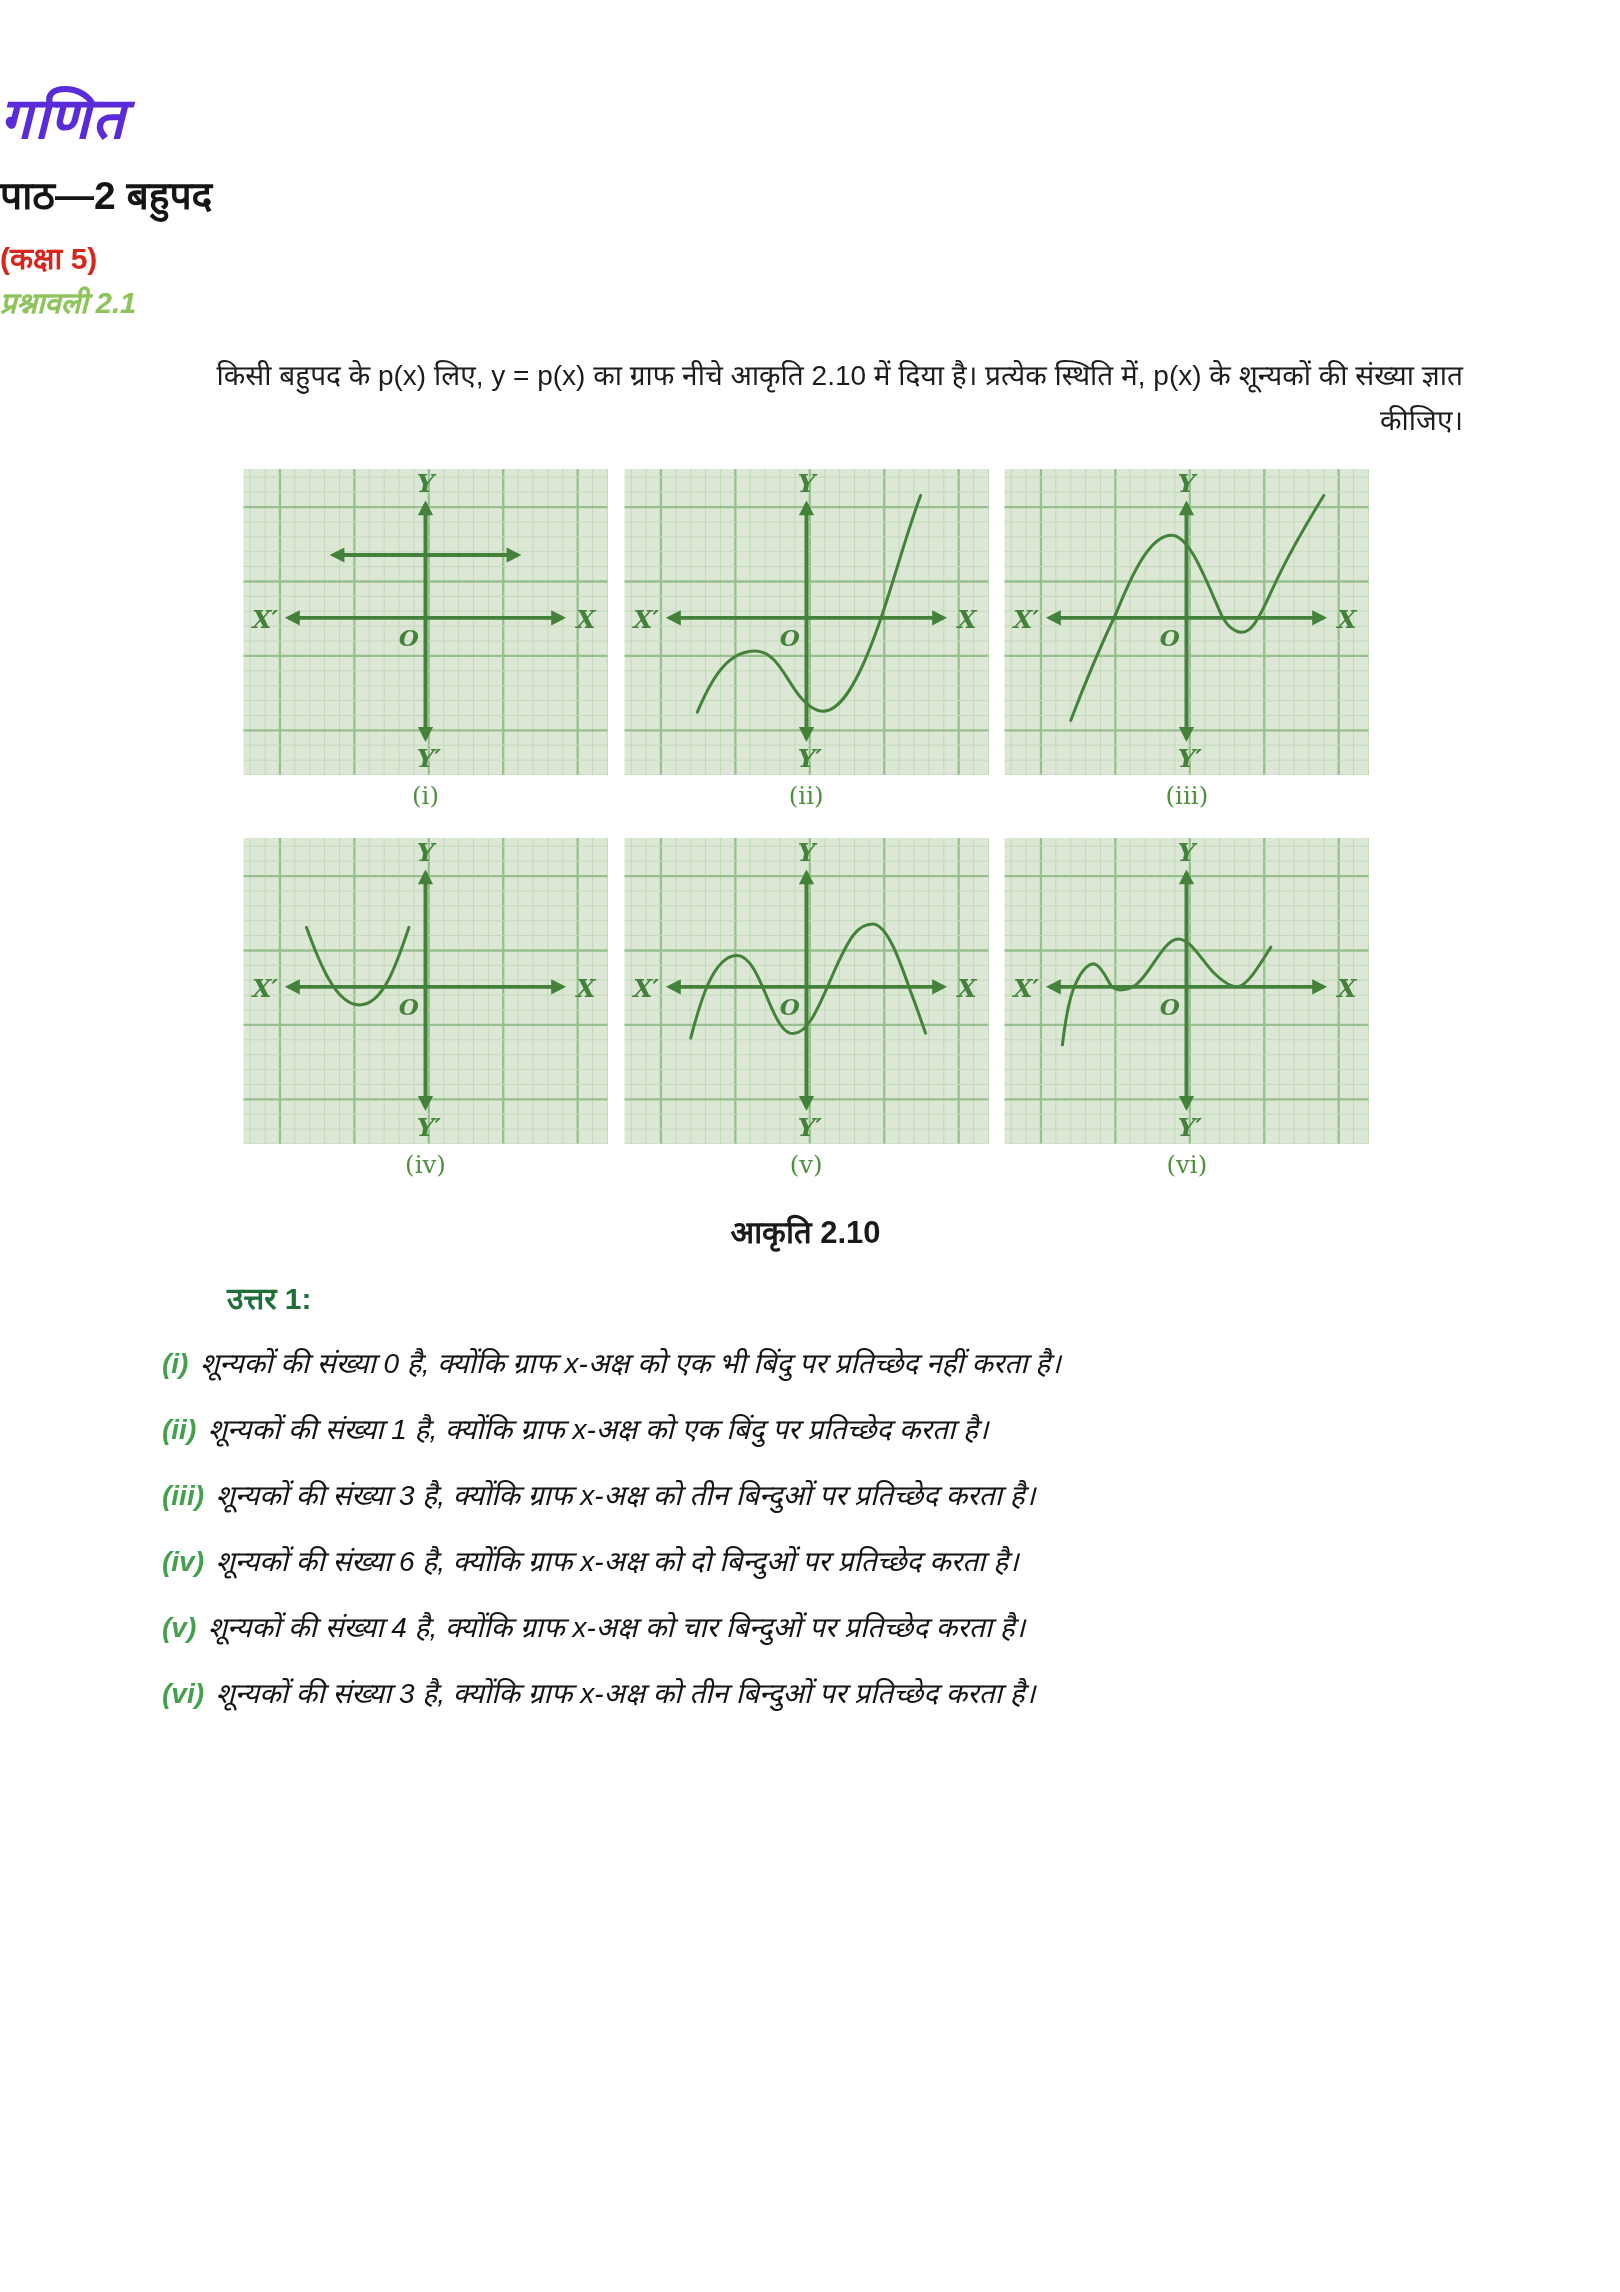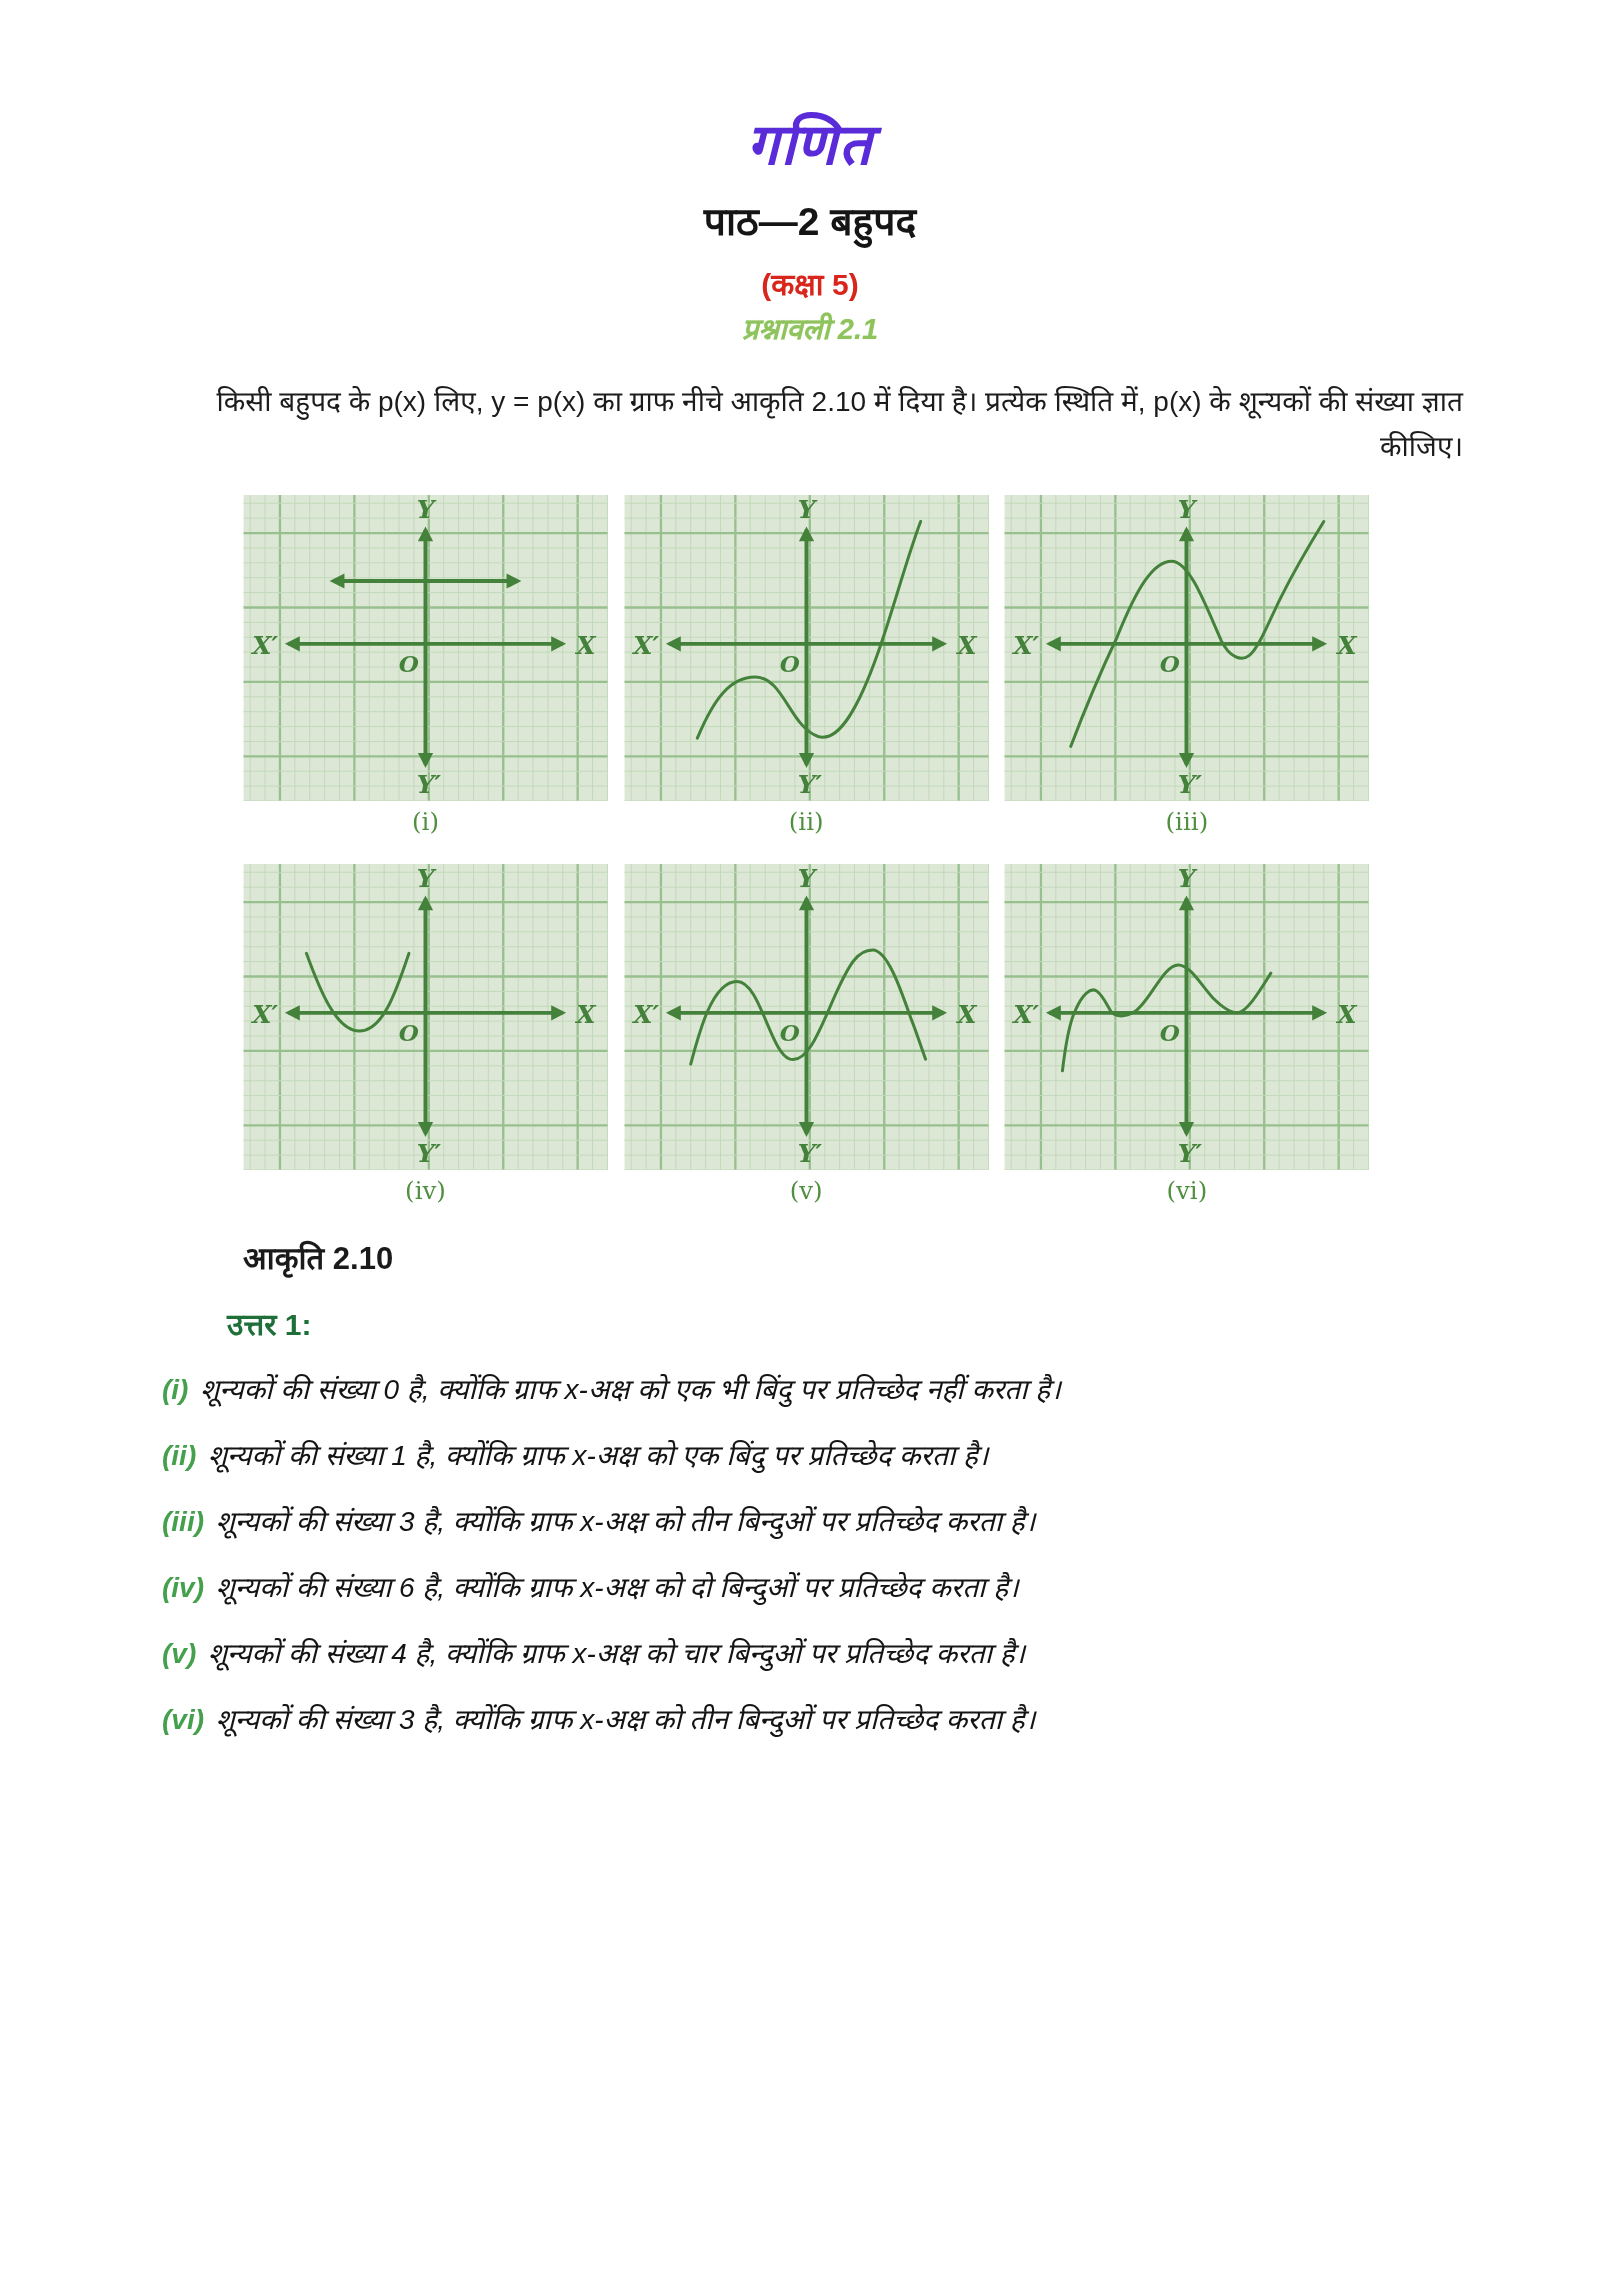--- a/index.html
+++ b/index.html
@@ -1,20 +1,20 @@
 <!DOCTYPE html>
 <html><head>
 <meta charset="utf-8">
 <style>
   html,body{margin:0;padding:0;background:#e9e9e9;}
   .page{
     width:1620px;height:2293px;background:#ffffff;margin:0 auto;position:relative;
     font-family:"Liberation Sans","DejaVu Sans",sans-serif;color:#111;overflow:hidden;
   }
-  .header{text-align:center;padding-top:103px;}
+  .header{text-align:left;padding-top:77px;}
   .title{
     display:inline-block;font-size:57px;font-weight:bold;font-style:italic;
     color:#5a2bd8;letter-spacing:2px;font-family:"DejaVu Serif","Liberation Serif",serif;
   }
   .chapter{font-size:39px;font-weight:bold;margin-top:11.8px;color:#151515;}
   .class-line{font-size:30px;font-weight:bold;color:#d9261c;margin-top:17.6px;}
   .exercise-line{
     font-size:29px;font-weight:bold;font-style:italic;color:#8fc35e;margin-top:3.9px;
     text-shadow:0 0 1px #c9e6a8;
   }
@@ -23,21 +23,21 @@
     margin:33px 157px 0 162px;font-size:28px;line-height:1.6;color:#1c1c1c;max-width:1318px;text-align:right;
   }
   .figure{margin:25.5px 0 0 243px;width:1125px;}
   .figure-grid{display:grid;grid-template-columns:repeat(3,365px);column-gap:15.7px;}
   .graph-cell{text-align:center;}
   .graph-cell svg{display:block;width:365px;height:306px;}
   .graph-label{
     font-size:24.5px;color:#4f8f3f;font-family:"DejaVu Serif","Liberation Serif",serif;
     margin:5.9px 0 27.4px 0;
   }
-  .figure-caption{text-align:left;font-size:31px;font-weight:600;color:#1a1a1a;margin-top:3.9px;}
+  .figure-caption{text-align:center;font-size:31px;font-weight:600;color:#1a1a1a;margin-top:3.9px;}
   .answer-heading{
     margin:25.5px 0 0 227px;font-size:30px;font-weight:bold;color:#1e6f38;display:inline-block;
   }
   .answers{margin:9.8px 137px 0 162px;}
   .answer-item{font-size:28px;line-height:1.45;margin-top:25.5px;color:#141414;font-style:italic;}
   .answer-marker{
     font-weight:bold;color:#44a04c;margin-right:11.8px;
   }
 </style>
 </head>

